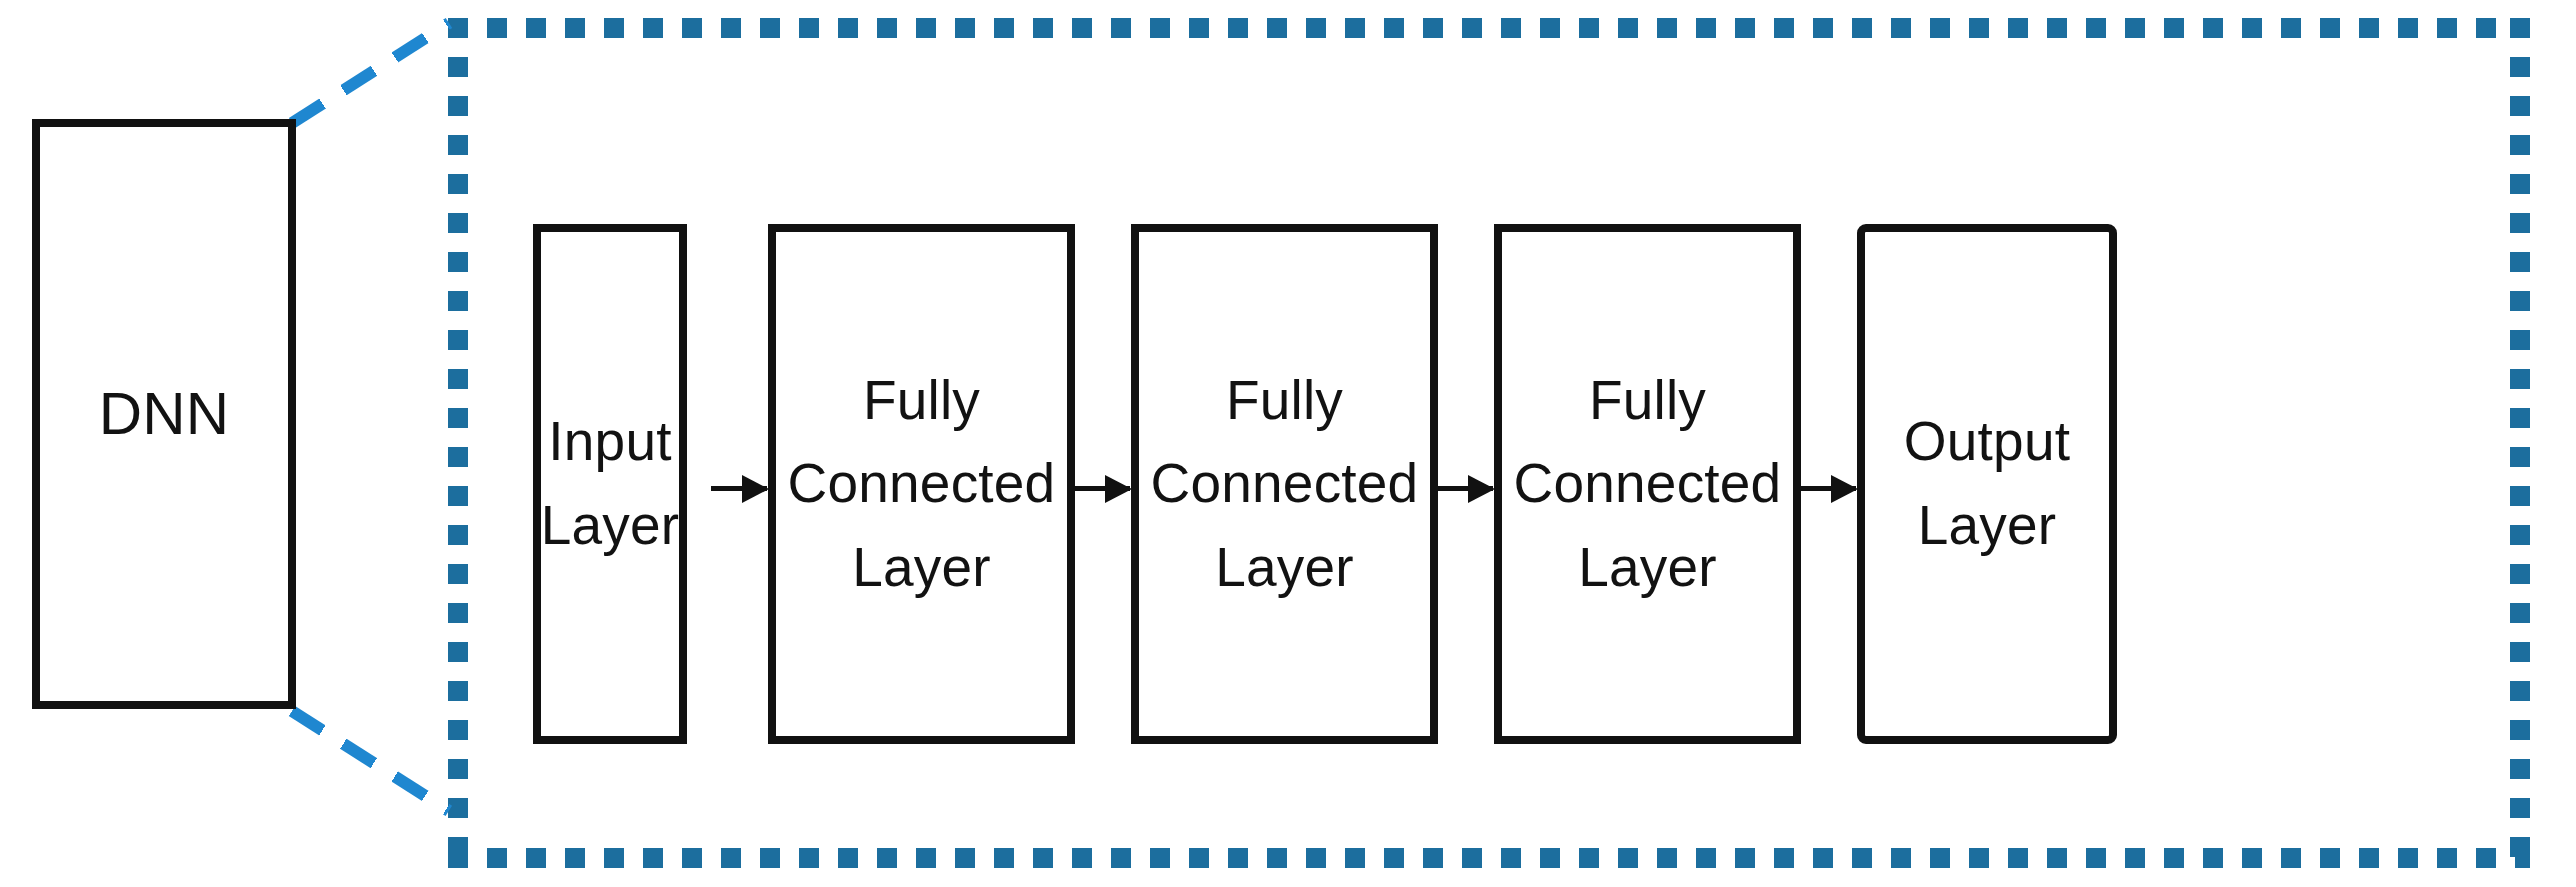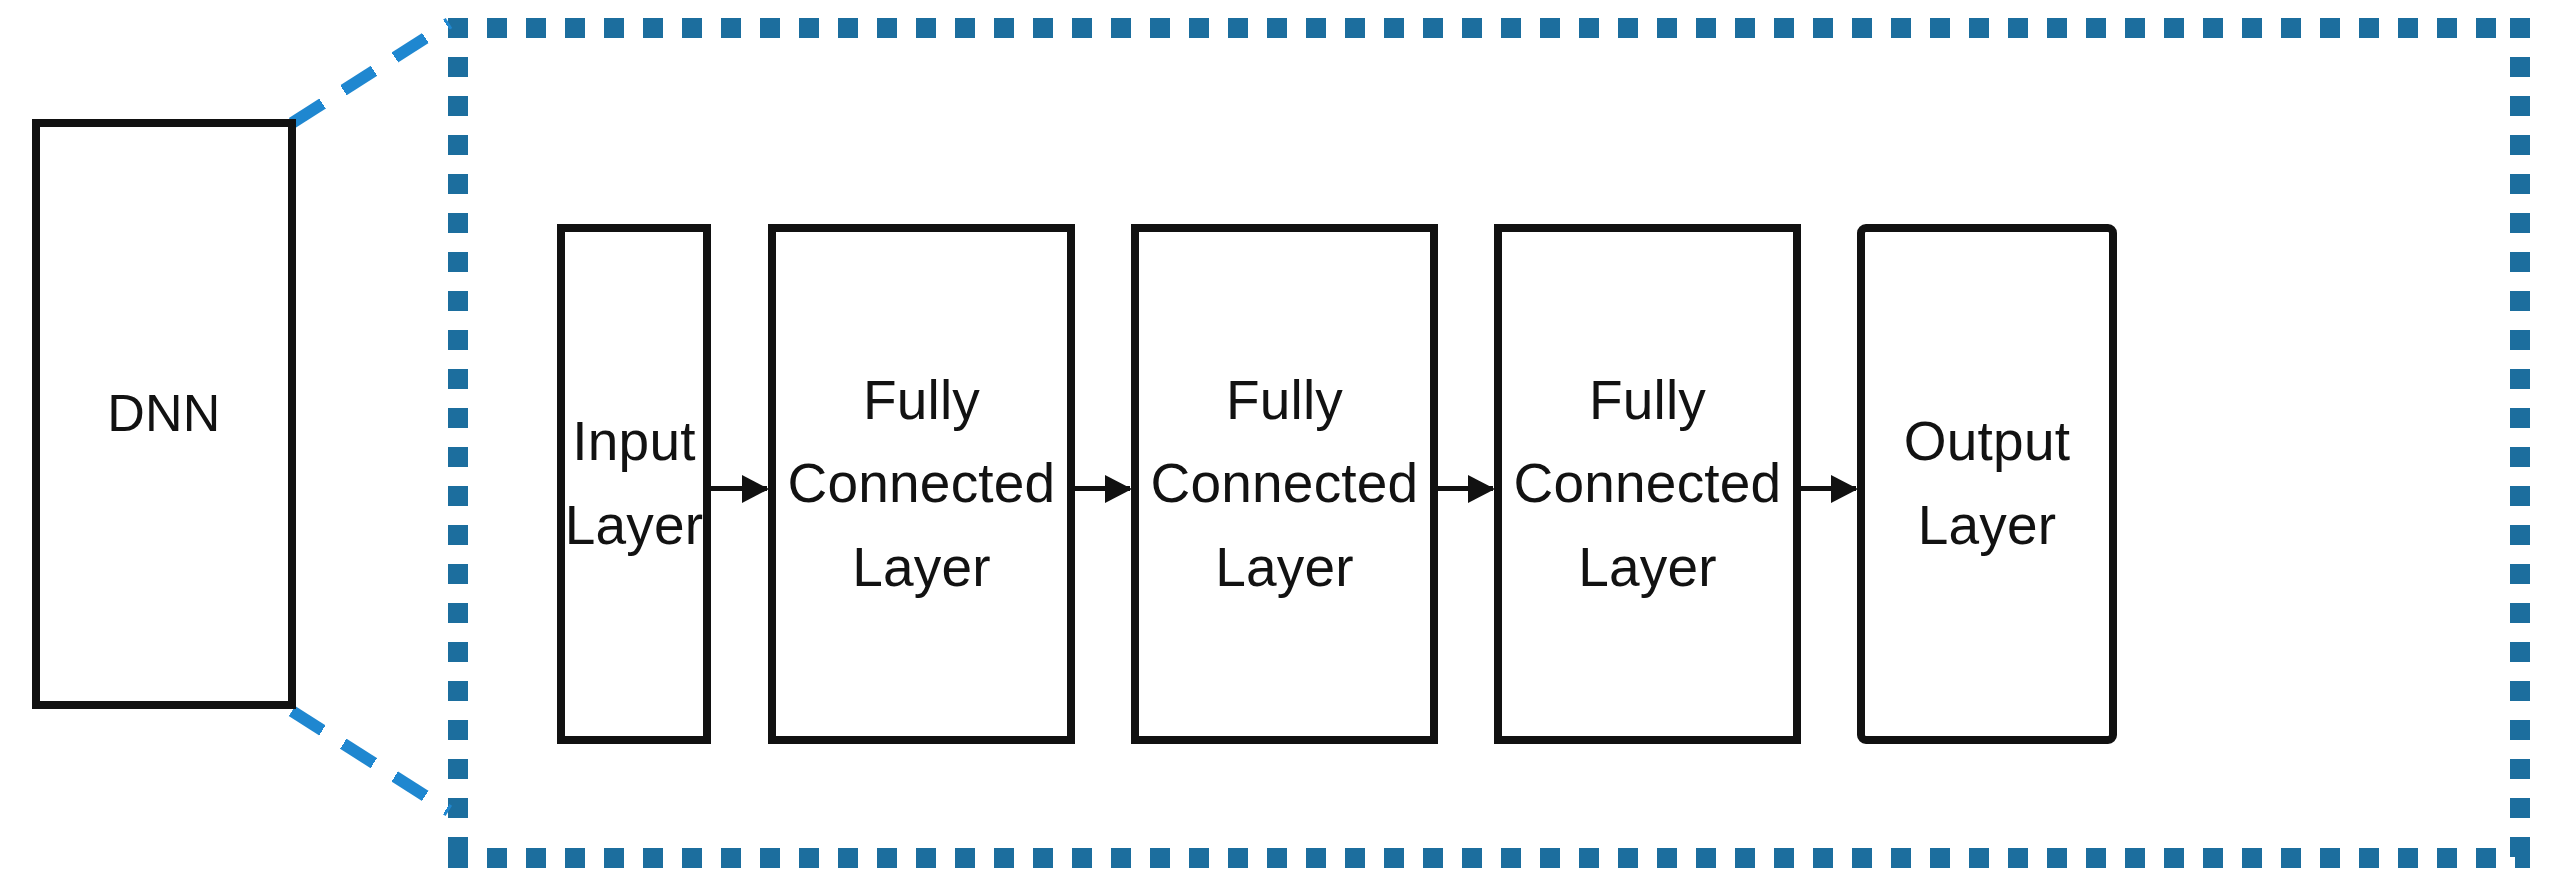--- a/index.html
+++ b/index.html
@@ -34,21 +34,21 @@
     white-space: pre-line;
     letter-spacing: 0.2px;
   }
   #dnn-box {
     left: 32px;
     top: 119px;
     width: 264px;
     height: 590px;
   }
   #dnn-box .box-label {
-    font-size: 52px;
+    font-size: 60px;
   }
   .layer-box .box-label {
     font-size: 55px;
   }
   
   .arrow {
     position: absolute;
     height: 5.4px;
     background: #111111;
   }
@@ -138,21 +138,21 @@
     <div class="edge edge-v edge-right"></div>
   </div>
 
   <div class="leader" id="leader-top"></div>
   <div class="leader" id="leader-bottom"></div>
 
   <div class="box" id="dnn-box">
     <span class="box-label">DNN</span>
   </div>
 
-  <div class="box layer-box" style="left:557px; top:224px; width:154px; height:520px;">
+  <div class="box layer-box" style="left:533px; top:224px; width:154px; height:520px;">
     <span class="box-label">Input
 Layer</span>
   </div>
 
   <div class="arrow" style="left:711px; top:486px; width:56px;"></div>
 
   <div class="box layer-box" style="left:768px; top:224px; width:307px; height:520px;">
     <span class="box-label">Fully
 Connected
 Layer</span>

